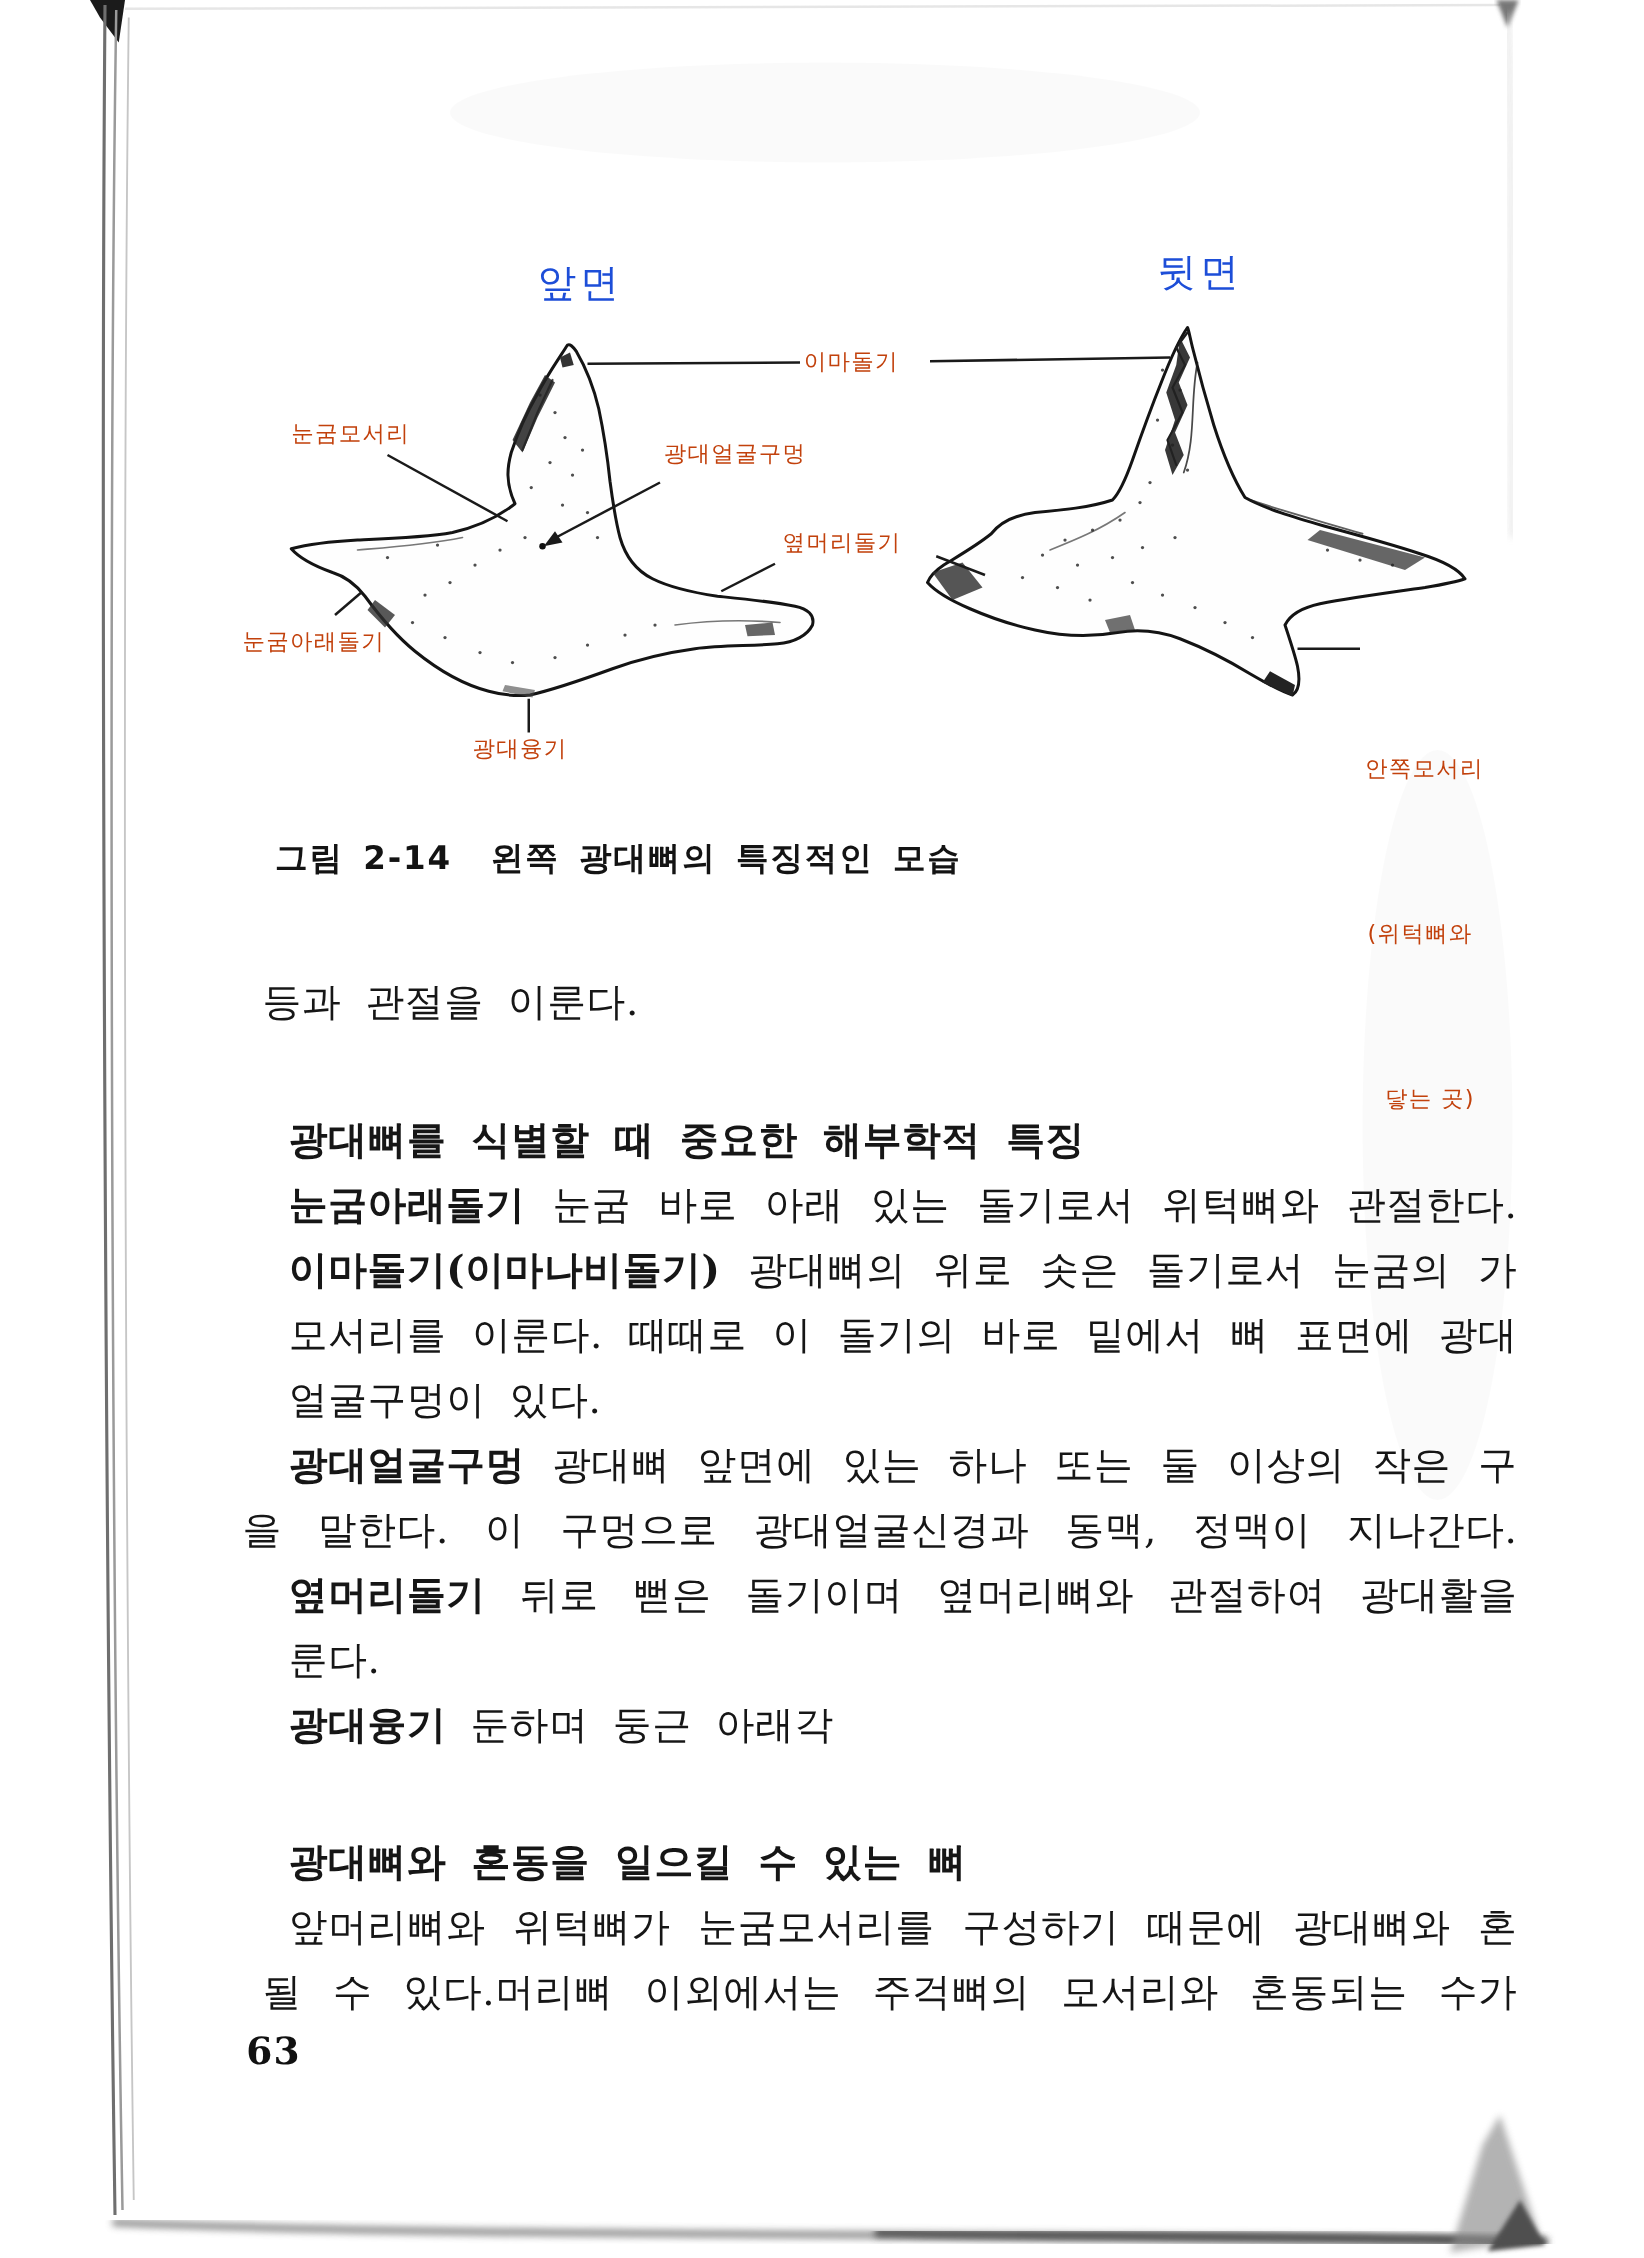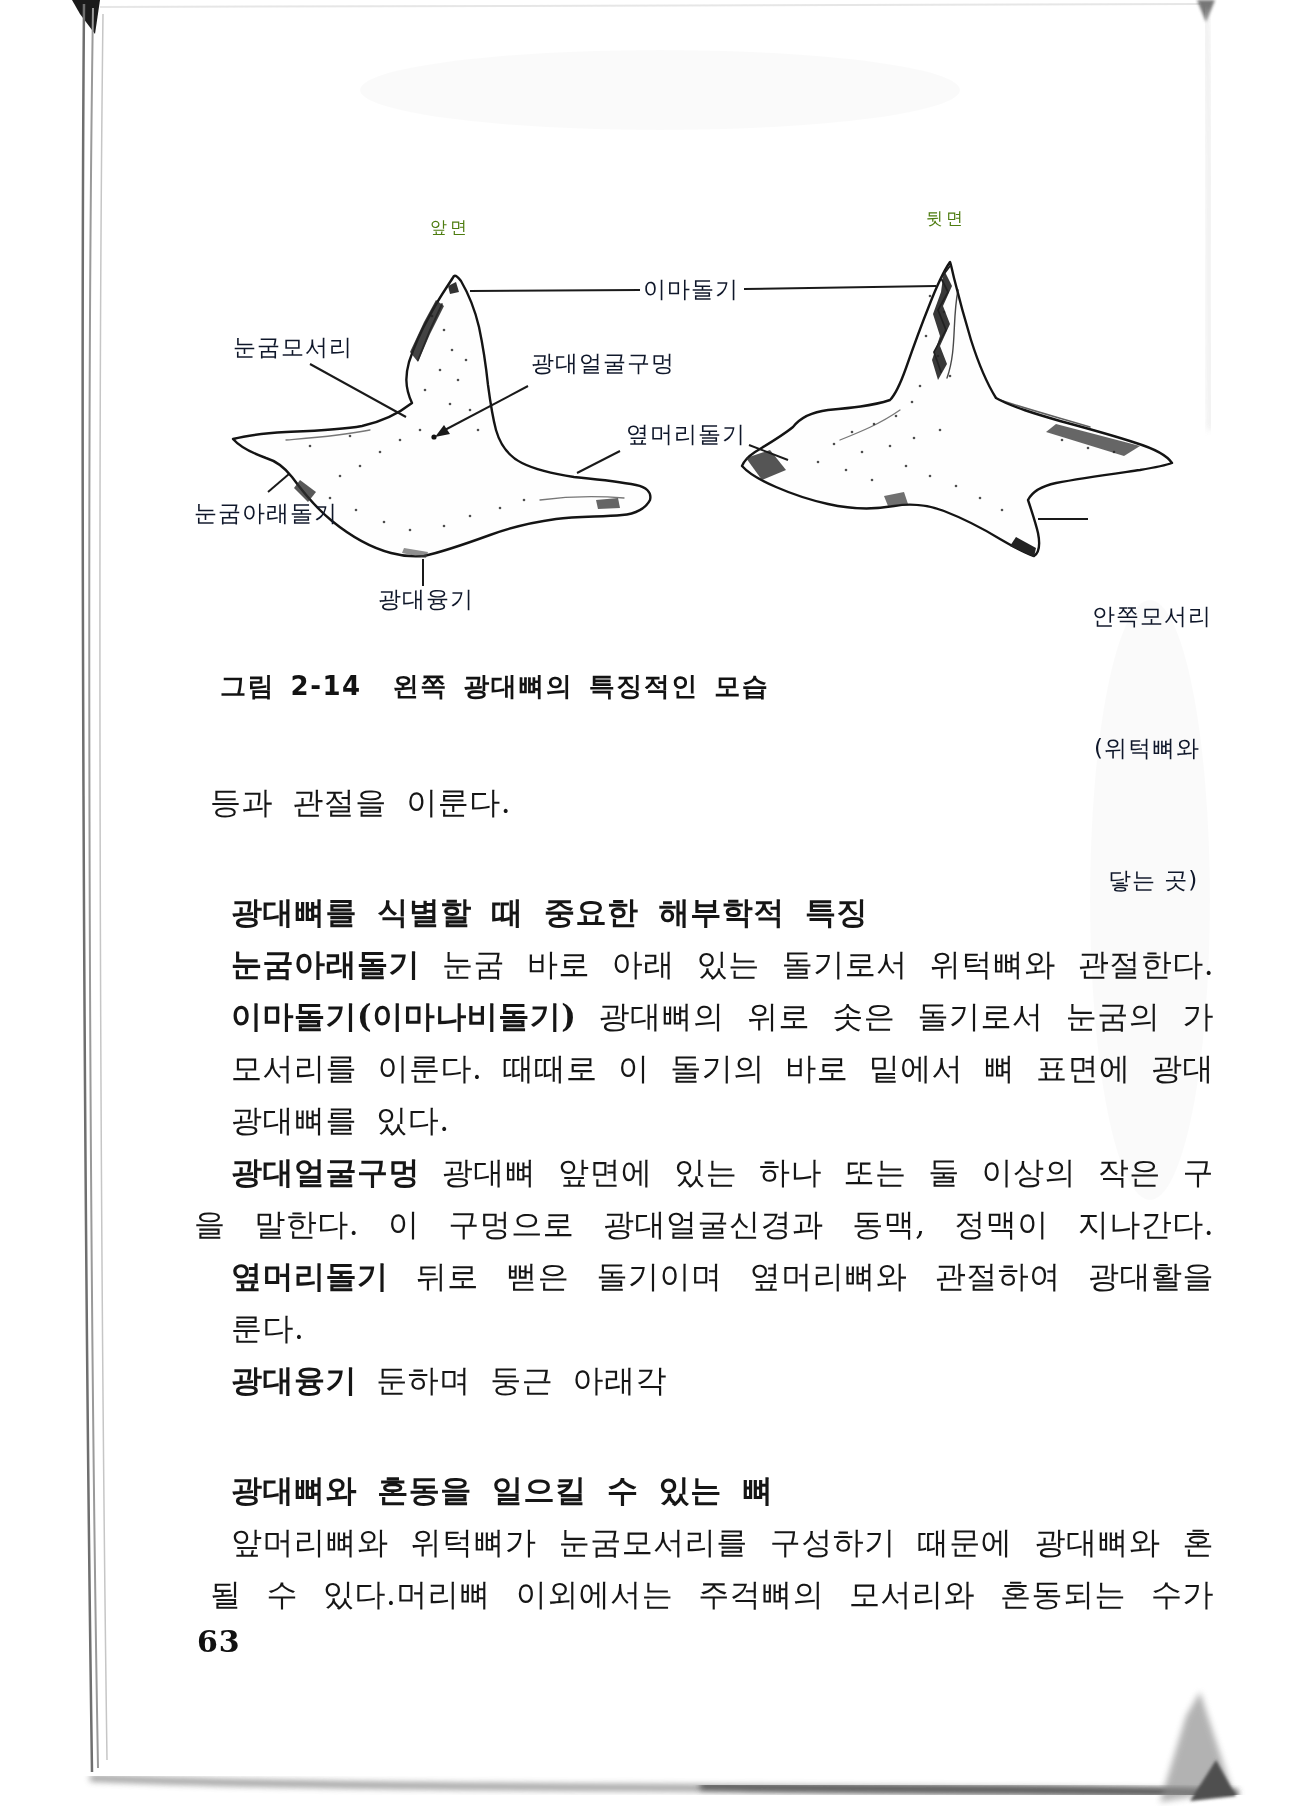--- a/index.html
+++ b/index.html
@@ -11,23 +11,23 @@
     font-family:"DejaVu Sans","Liberation Sans",sans-serif; color:#161616;
   }
   .artifacts { position:absolute; left:0; top:0; width:1315px; height:1806px; z-index:1; }
   .content { position:absolute; left:0; top:0; width:1315px; height:1806px; z-index:2; }
 
   .figure { position:absolute; left:0; top:0; width:1315px; height:700px; }
   .figure svg.bones { position:absolute; left:150px; top:200px; width:1100px; height:440px; }
 
   .flabel {
     position:absolute; font-family:"DejaVu Sans","Liberation Sans",sans-serif;
-    font-size:23px; color:#0f172a; letter-spacing:1px; white-space:pre; line-height:27px;
-  }
-  .ftitle { font-size:17px; letter-spacing:3px; color:#4d7c0f; }
+    font-size:18px; color:#c2410c; letter-spacing:1px; white-space:pre; line-height:27px;
+  }
+  .ftitle { font-size:31px; letter-spacing:3px; color:#1d4ed8; }
   .medial div { line-height:32px;margin-top:46px; }
   .medial .sub  { padding-left:2px; }
   .medial .sub2 { padding-left:16px; }
 
   .caption {
     position:absolute; left:220px; top:669px;
     font-family:"DejaVu Sans","Liberation Sans",sans-serif;
     font-size:26px; font-weight:600; letter-spacing:1.5px; word-spacing:5px;
     color:#131313; white-space:pre;
   }
@@ -224,21 +224,21 @@
 
     <div class="caption">그림 2-14  왼쪽 광대뼈의 특징적인 모습</div>
 
     <div class="bodytext" id="bodytext">
         <p class="bline ind1"><span>등과 관절을 이룬다.</span></p>
         <p class="bgap"></p>
         <p class="bline ind2"><span class="bold">광대뼈를 식별할 때 중요한 해부학적 특징</span></p>
         <p class="bline ind2 fill"><span class="bold">눈굼아래돌기</span><span> 눈굼 바로 아래 있는 돌기로서 위턱뼈와 관절한다.</span></p>
         <p class="bline ind2 fill"><span class="bold">이마돌기(이마나비돌기)</span><span> 광대뼈의 위로 솟은 돌기로서 눈굼의 가쪽</span></p>
         <p class="bline ind2 fill"><span>모서리를 이룬다. 때때로 이 돌기의 바로 밑에서 뼈 표면에 광대</span></p>
-        <p class="bline ind2"><span>광대뼈를 있다.</span></p>
+        <p class="bline ind2"><span>얼굴구멍이 있다.</span></p>
         <p class="bline ind2 fill"><span class="bold">광대얼굴구멍</span><span> 광대뼈 앞면에 있는 하나 또는 둘 이상의 작은 구멍</span></p>
         <p class="bline ind0 fill"><span>을 말한다. 이 구멍으로 광대얼굴신경과 동맥, 정맥이 지나간다.</span></p>
         <p class="bline ind2 fill"><span class="bold">옆머리돌기</span><span> 뒤로 뻗은 돌기이며 옆머리뼈와 관절하여 광대활을 이</span></p>
         <p class="bline ind2"><span>룬다.</span></p>
         <p class="bline ind2"><span class="bold">광대융기</span><span> 둔하며 둥근 아래각</span></p>
         <p class="bgap"></p>
         <p class="bline ind2"><span class="bold">광대뼈와 혼동을 일으킬 수 있는 뼈</span></p>
         <p class="bline ind2 fill"><span>앞머리뼈와 위턱뼈가 눈굼모서리를 구성하기 때문에 광대뼈와 혼동</span></p>
         <p class="bline ind1 fill"><span>될 수 있다.머리뼈 이외에서는 주걱뼈의 모서리와 혼동되는 수가 있다.</span></p>
       </div>

